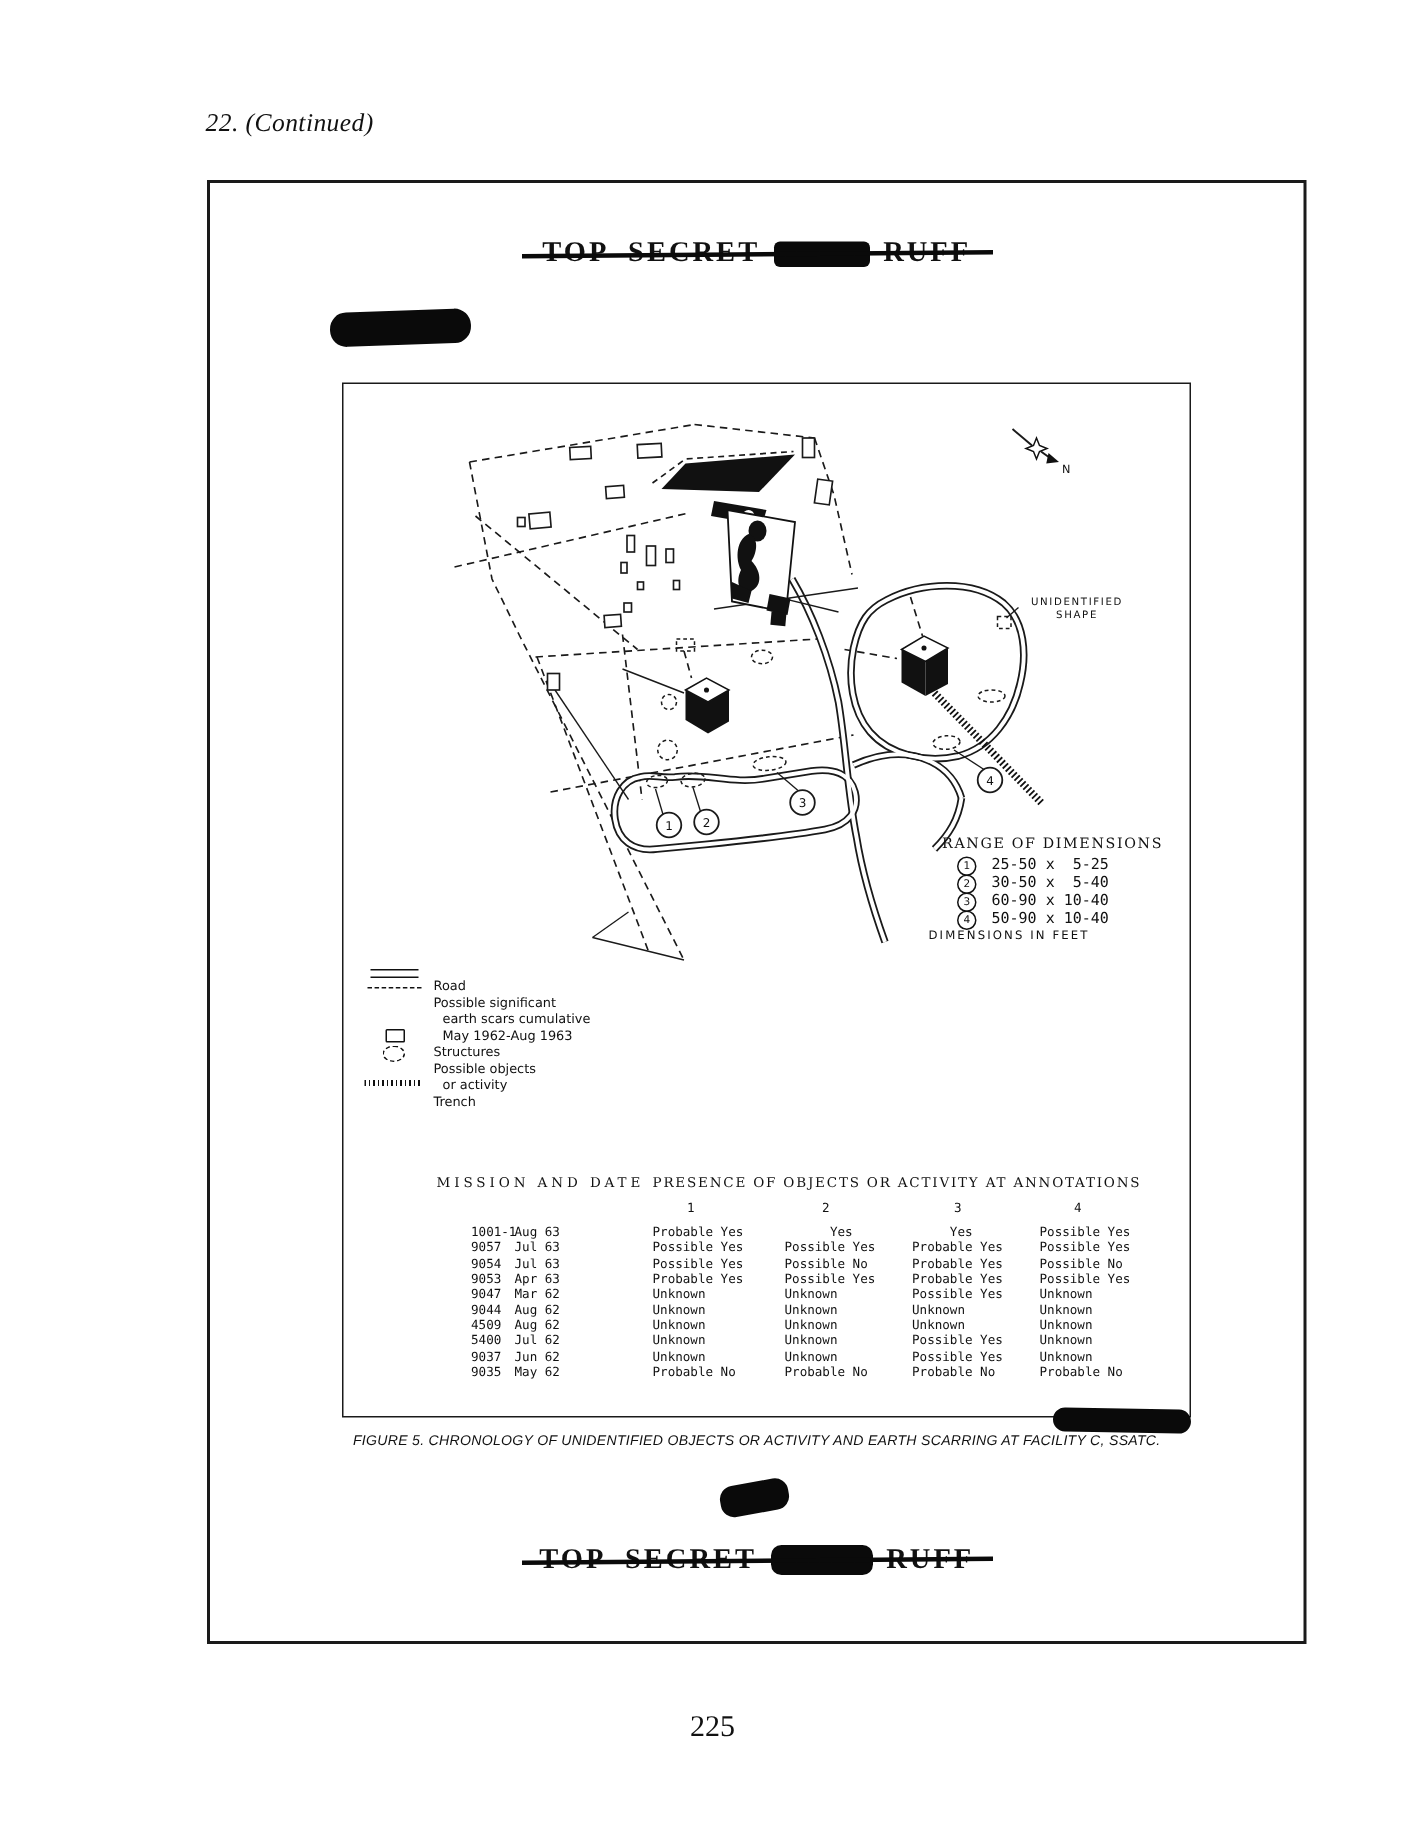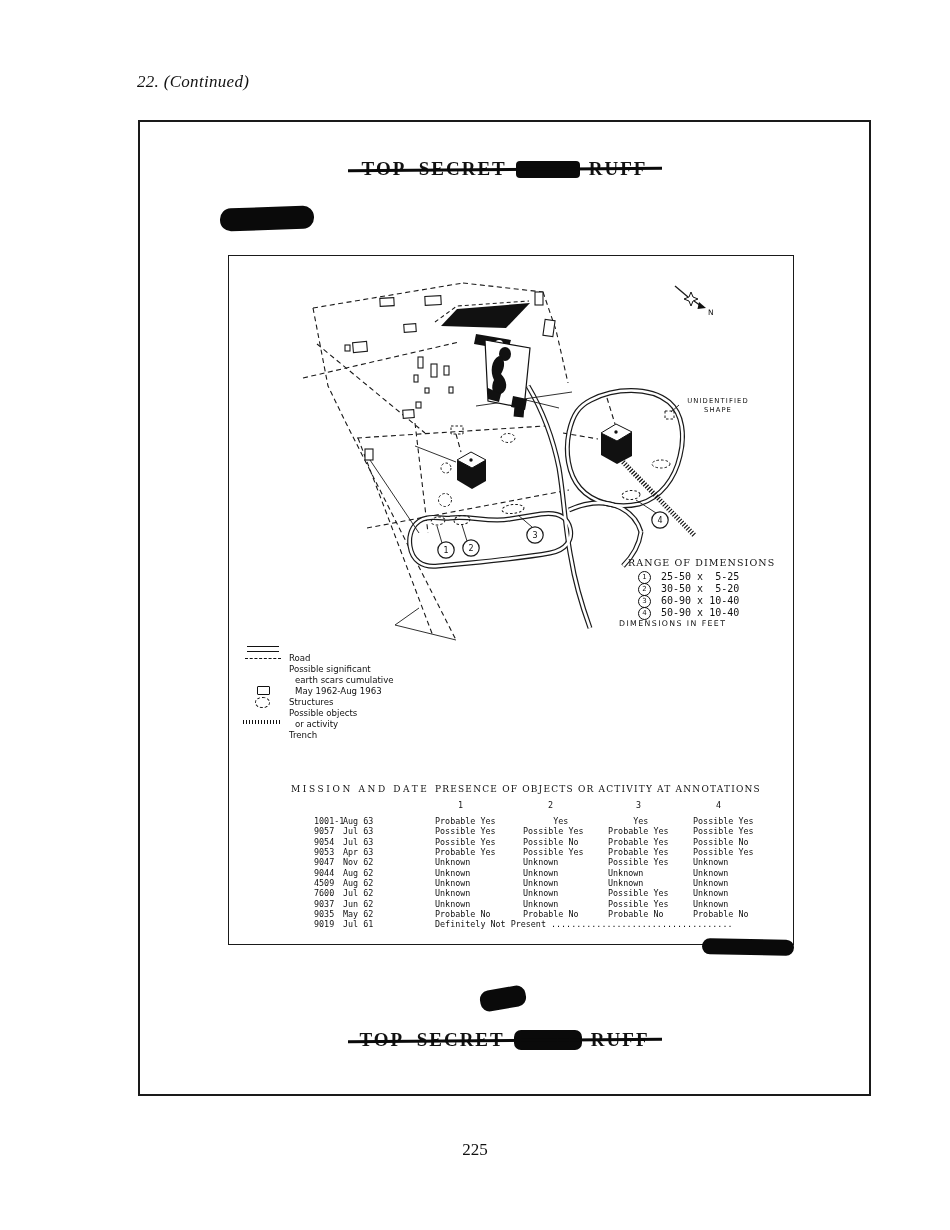--- a/index.html
+++ b/index.html
@@ -48,21 +48,21 @@
               background:repeating-linear-gradient(90deg,#111 0 1px,transparent 1px 3px);}
   
   .tbl-head{font-family:"DejaVu Serif",serif;font-size:9px;}
   .trow{left:0;width:564px;height:10px;}
   .c{position:absolute;font-family:"DejaVu Sans Mono",monospace;font-size:8.4px;white-space:pre;}
   .cm{left:62px;margin-left:23px;} .cd{left:114px;} .c1{left:206px;} .c2{left:294px;} .c3{left:379px;} .c4{left:464px;}
   .coln{font-family:"DejaVu Sans Mono",monospace;font-size:8.4px;}
   
   .caption{left:0;top:832px;width:729px;text-align:center;font-family:"Liberation Sans",sans-serif;
            font-style:italic;font-size:9.4px;letter-spacing:.2px;}
-  .pagenum{left:415px;top:1140px;width:120px;text-align:center;font-size:17px;}
+  .pagenum{left:415px;top:1140px;width:120px;text-align:center;font-size:20px;}
 </style>
 </head>
 <body>
 
 <div class="page">
 
   <div class="abs cont-label">22. (Continued)</div>
 
   <div class="abs outer-box">
 
@@ -211,21 +211,21 @@
 
       <div class="abs unident">
         <div>UNIDENTIFIED</div>
         <div>SHAPE</div>
       </div>
 
       <div class="abs dims-title">RANGE OF DIMENSIONS</div>
       <div class="abs dims-num" style="top:315px">1</div>
       <div class="abs dims-row dims-range" style="top:315px">25-50 x  5-25</div>
       <div class="abs dims-num" style="top:327px">2</div>
-      <div class="abs dims-row dims-range" style="top:327px">30-50 x  5-20</div>
+      <div class="abs dims-row dims-range" style="top:327px">30-50 x  5-40</div>
       <div class="abs dims-num" style="top:339px">3</div>
       <div class="abs dims-row dims-range" style="top:339px">60-90 x 10-40</div>
       <div class="abs dims-num" style="top:351px">4</div>
       <div class="abs dims-row dims-range" style="top:351px">50-90 x 10-40</div>
       <div class="abs dims-footer">DIMENSIONS IN FEET</div>
 
       <div class="abs sym-road"></div>
       <div class="abs lg-text" style="left:60px;top:385px">Road</div>
       <div class="abs sym-scars"></div>
       <div class="abs lg-text" style="left:60px;top:396px">Possible significant</div>
@@ -273,21 +273,21 @@
       <div class="abs trow" style="top:591px">
         <span class="c cm">9053</span>
           <span class="c cd">Apr 63</span>
           <span class="c c1">Probable Yes</span>
           <span class="c c2">Possible Yes</span>
           <span class="c c3">Probable Yes</span>
           <span class="c c4">Possible Yes</span>
       </div>
       <div class="abs trow" style="top:601px">
         <span class="c cm">9047</span>
-          <span class="c cd">Nov 62</span>
+          <span class="c cd">Mar 62</span>
           <span class="c c1">Unknown</span>
           <span class="c c2">Unknown</span>
           <span class="c c3">Possible Yes</span>
           <span class="c c4">Unknown</span>
       </div>
       <div class="abs trow" style="top:612px">
         <span class="c cm">9044</span>
           <span class="c cd">Aug 62</span>
           <span class="c c1">Unknown</span>
           <span class="c c2">Unknown</span>
@@ -296,21 +296,21 @@
       </div>
       <div class="abs trow" style="top:622px">
         <span class="c cm">4509</span>
           <span class="c cd">Aug 62</span>
           <span class="c c1">Unknown</span>
           <span class="c c2">Unknown</span>
           <span class="c c3">Unknown</span>
           <span class="c c4">Unknown</span>
       </div>
       <div class="abs trow" style="top:632px">
-        <span class="c cm">7600</span>
+        <span class="c cm">5400</span>
           <span class="c cd">Jul 62</span>
           <span class="c c1">Unknown</span>
           <span class="c c2">Unknown</span>
           <span class="c c3">Possible Yes</span>
           <span class="c c4">Unknown</span>
       </div>
       <div class="abs trow" style="top:643px">
         <span class="c cm">9037</span>
           <span class="c cd">Jun 62</span>
           <span class="c c1">Unknown</span>
@@ -319,31 +319,24 @@
           <span class="c c4">Unknown</span>
       </div>
       <div class="abs trow" style="top:653px">
         <span class="c cm">9035</span>
           <span class="c cd">May 62</span>
           <span class="c c1">Probable No</span>
           <span class="c c2">Probable No</span>
           <span class="c c3">Probable No</span>
           <span class="c c4">Probable No</span>
       </div>
-      <div class="abs trow" style="top:663px">
-        <span class="c cm">9019</span>
-          <span class="c cd">Jul 61</span>
-          <span class="c c1">Definitely Not Present ....................................</span>
-          <span class="c c2"></span>
-          <span class="c c3"></span>
-          <span class="c c4"></span>
-      </div>
     </div>
 
     <div class="abs redact-2"></div>
+    <div class="abs caption">FIGURE 5.  CHRONOLOGY OF UNIDENTIFIED OBJECTS OR ACTIVITY AND EARTH SCARRING AT FACILITY C, SSATC.</div>
     <div class="abs redact-3"></div>
 
     <div class="abs banner banner-bottom">
       <span class="banner-word">TOP  SECRET</span>
       <span class="banner-blot blot-b"></span>
       <span class="banner-word">RUFF</span>
       <div class="strike"></div>
     </div>
   </div>
 

